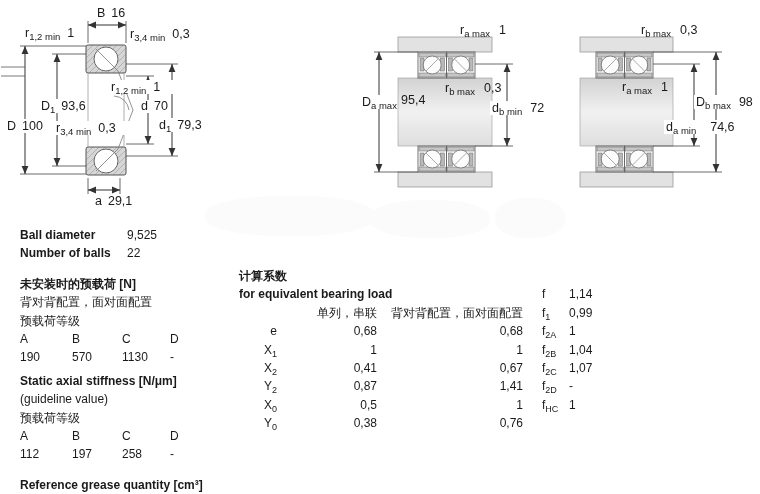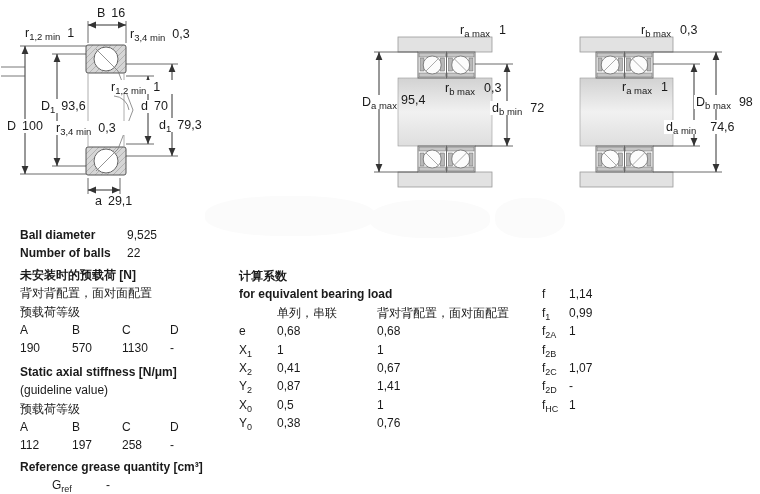--- a/index.html
+++ b/index.html
@@ -9,23 +9,23 @@
   svg text{font-family:"Liberation Sans", sans-serif;font-size:12.5px;fill:#1a1a1a;}
   svg .sb{font-size:9.5px;}
   
   .tcol{position:absolute;font-size:12px;}
   .tline{line-height:18.4px;white-space:nowrap;padding-left:12px;}
   .b{font-weight:bold;}
   sub{font-size:9px;line-height:0;}
   .g2{display:grid;grid-template-columns:107px auto;}
   .g4{display:grid;grid-template-columns:52px 50px 48px auto;}
   .gg{display:grid;grid-template-columns:54px auto;margin-left:32px;}
-  .gm{display:grid;grid-template-columns:38px 100px auto;}
+  .gm{display:grid;grid-template-columns:38px 100px auto;text-align:right;}
   .gr{display:grid;grid-template-columns:27px auto;}
-  .mt3{margin-top:3px;} .mt5{margin-top:5px;}
+  .mt3{margin-top:12px;} .mt5{margin-top:5px;}
   .spacer{height:18.4px;}
   .wm{position:absolute;background:#fbfbfb;border-radius:45%;}
 </style>
 </head>
 <body>
 
 <div class="wm" style="left:205px;top:196px;width:170px;height:40px;"></div>
 <div class="wm" style="left:370px;top:200px;width:120px;height:38px;"></div>
 <div class="wm" style="left:495px;top:198px;width:70px;height:40px;"></div>
 
@@ -339,20 +339,21 @@
   <div class="tline gr">
     <span><span>f</span><sub>1</sub></span>
     <span>0,99</span>
   </div>
   <div class="tline gr">
     <span><span>f</span><sub>2A</sub></span>
     <span>1</span>
   </div>
   <div class="tline gr">
     <span><span>f</span><sub>2B</sub></span>
+    <span>1,04</span>
   </div>
   <div class="tline gr">
     <span><span>f</span><sub>2C</sub></span>
     <span>1,07</span>
   </div>
   <div class="tline gr">
     <span><span>f</span><sub>2D</sub></span>
     <span>-</span>
   </div>
   <div class="tline gr">

